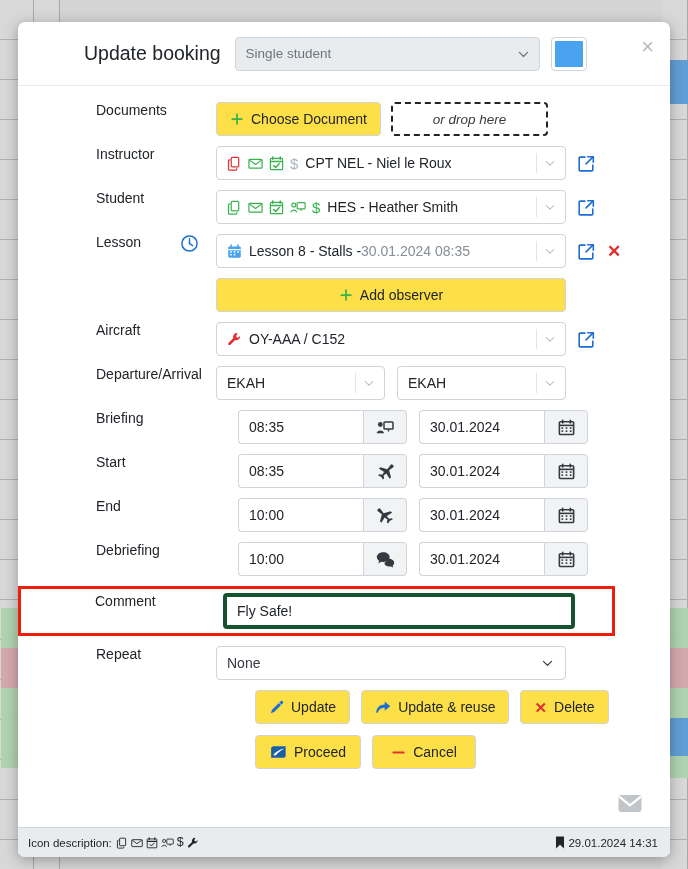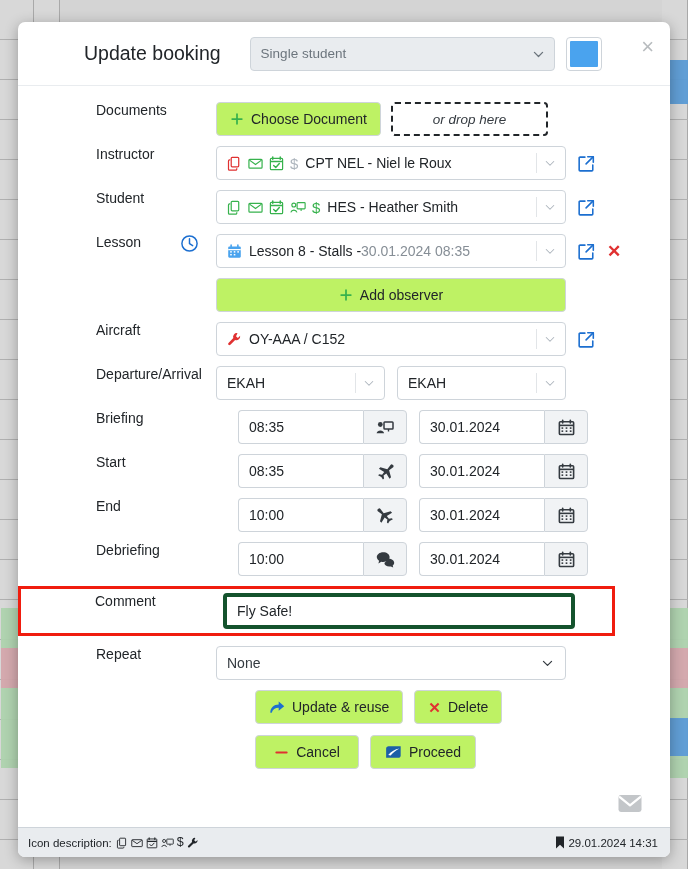--- a/index.html
+++ b/index.html
@@ -55,21 +55,21 @@
     align-items: center;
     padding: 0 14px 0 0;
   }
   #dlg-title {
     font-size: 19.5px;
     color: #212529;
     margin-left: 66px;
     white-space: nowrap;
   }
   #type-select {
-    margin-left: 29px;
+    margin-left: 14px;
     width: 305px;
     height: 34px;
     background: #e9ecef;
     border: 1px solid #ced4da;
     border-radius: 4px;
     color: #6c757d;
     font-size: 13.5px;
     padding: 0 26px 0 10px;
     display: flex;
     align-items: center;
@@ -158,21 +158,21 @@
   }
   .sel .chev-lite {
     position: absolute; right: 9px; top: 50%;
     transform: translateY(-50%);
   }
 
   .btn {
     height: 34px;
     border: 1px solid #ced4da;
     border-radius: 4px;
-    background: #bef264;
+    background: #fde047;
     font-size: 14px;
     color: #212529;
     display: inline-flex;
     align-items: center;
     justify-content: center;
     gap: 7px;
     padding: 0 13px;
     cursor: pointer;
     white-space: nowrap;
   }
@@ -706,49 +706,58 @@
                 <path d="M3 6 L8 11 L13 6" stroke="#343a40" stroke-width="1.5" fill="none" stroke-linecap="round" stroke-linejoin="round"></path>
               </svg>
           </span>
         </div>
       </div>
     </div>
 
     <div class="btn-row">
       <div class="btn">
         <span>
+          <svg width="15" height="15" viewBox="0 0 16 16">
+              <path d="M12.4 1.3 a1.6 1.6 0 0 1 2.3 2.3 L5.4 12.9 L2 14 L3.1 10.6 Z" fill="#1c6fd0"></path>
+              <path d="M10.8 3 L13 5.2" stroke="#fff" stroke-width="0.9"></path>
+            </svg>
+        </span>
+        <span>Update</span>
+      </div>
+      <div class="btn">
+        <span>
           <svg width="16" height="15" viewBox="0 0 17 15">
               <path d="M1.4 13.2 C1.4 7.8 5.2 4.4 10.3 4.4 V1.2 L16.2 6.2 L10.3 11 V7.8 C6.5 7.8 3.9 9.5 2.9 13.2 Z" fill="#1c6fd0"></path>
             </svg>
         </span>
         <span>Update &amp; reuse</span>
       </div>
       <div class="btn">
         <span style="color:#e03131;font-size:15px;font-weight:bold;line-height:1">✕</span>
         <span>Delete</span>
       </div>
     </div>
 
     <div class="btn-row">
-      <div class="btn" style="min-width:104px">
-        <span>
-          <svg width="15" height="15" viewBox="0 0 16 16">
-              <path d="M2.5 8 H13.5" stroke="#e03131" stroke-width="2.1" stroke-linecap="round"></path>
-            </svg>
-        </span>
-        <span>Cancel</span>
-      </div>
       <div class="btn" style="min-width:106px">
         <span>
           <svg width="17" height="16" viewBox="0 0 18 16">
               <path d="M1.2 4.2 C1.2 2.8 2.3 1.8 3.8 1.8 H16.6 L16.6 11.6 C16.6 13.1 15.5 14.1 14 14.1 H1.2 Z" fill="#1c5fa8"></path>
               <path d="M3.4 11.2 C6.6 7.2 10.6 4.9 15.2 4.2 C11.4 6.3 8.3 8.7 6 11.6 Z" fill="#ffffff"></path>
             </svg>
         </span>
         <span>Proceed</span>
+      </div>
+      <div class="btn" style="min-width:104px">
+        <span>
+          <svg width="15" height="15" viewBox="0 0 16 16">
+              <path d="M2.5 8 H13.5" stroke="#e03131" stroke-width="2.1" stroke-linecap="round"></path>
+            </svg>
+        </span>
+        <span>Cancel</span>
       </div>
     </div>
 
     <div id="mail-icon">
       <svg width="24" height="19" viewBox="0 0 24 19">
           <rect x="0.5" y="1" width="23" height="17" rx="2.4" fill="#c3c6c9"></rect>
           <path d="M1.8 3.2 L12 11.4 L22.2 3.2" stroke="#ffffff" stroke-width="2.3" fill="none" stroke-linecap="round" stroke-linejoin="round"></path>
         </svg>
     </div>
   </div>

